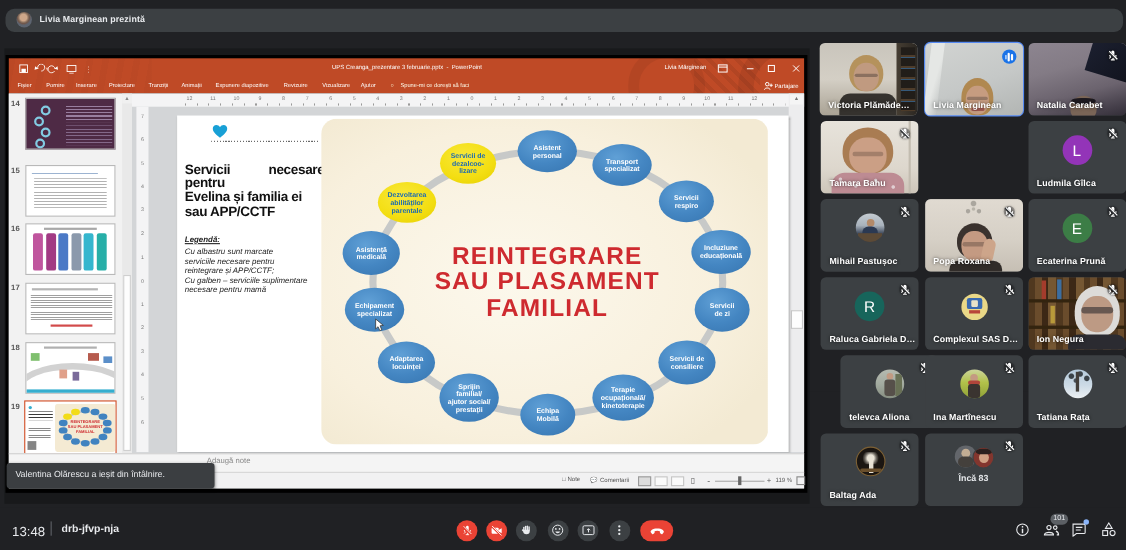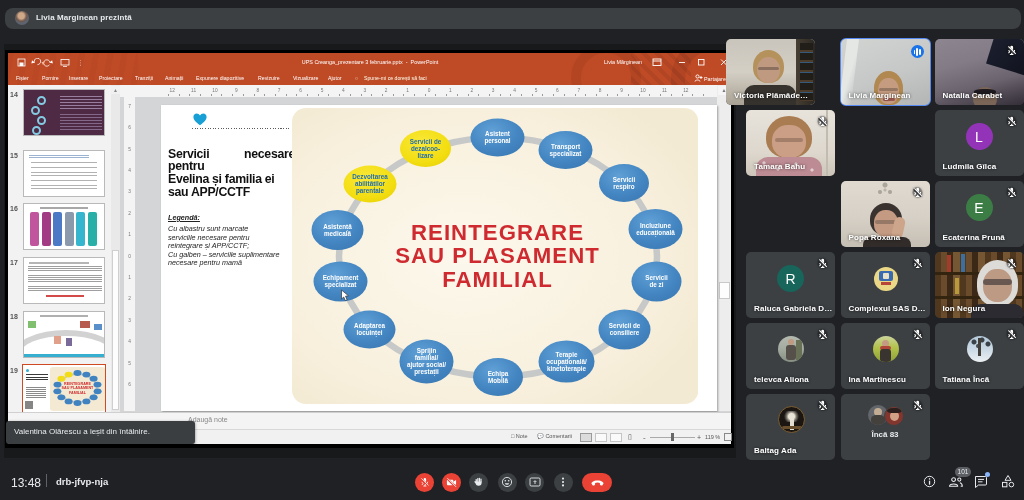--- a/index.html
+++ b/index.html
@@ -306,21 +306,21 @@
       <defs>
 <g id="mico">
           <circle cx="6.5" cy="5.8" r="6" fill="rgba(25,26,30,0.30)"></circle>
           <path d="M5.0 2.2 a1.7 1.7 0 0 1 3.4 0 v2.8 a1.7 1.7 0 0 1 -3.1 1.0 z" fill="#fff"></path>
 <path d="M3.4 5.5 a3.3 3.3 0 0 0 0.9 2.1 l-1.4 1.4 M10.1 5.5 a3.4 3.4 0 0 1 -3.4 3.4 m0 0 v1.4 m-2.1 0.4 h4.2" fill="none" stroke="#fff" stroke-width="1.25"></path>
 <path d="M2.4 1.7 l8.7 8.7" stroke="#2a2d30" stroke-width="2.6"></path>
 <path d="M2.85 1.25 l8.7 8.7" stroke="#fff" stroke-width="1.25"></path>
         </g>
 </defs>
     </svg>
-<div class="tile" style="left:726px;top:39px;">
+<div class="tile" style="left:745px;top:39px;">
       <div class="abs" style="inset:0;background:linear-gradient(180deg,#c9c5bc 0%,#d4cfc5 50%,#a9a294 100%);"></div>
 <div class="abs" style="right:0;top:0;width:19px;height:66px;background:linear-gradient(90deg,#463e33,#2b2722);"></div>
 <div class="abs" style="right:2px;top:4px;width:13px;height:58px;background:repeating-linear-gradient(180deg,#211d19 0 7px,#4e3c2a 7px 9px,#35597a 9px 10px);"></div>
 <div class="abs" style="left:27px;top:11px;width:31px;height:33px;border-radius:50% 50% 46% 46%;background:#b5925c;"></div>
 <div class="abs" style="left:31px;top:18px;width:23px;height:26px;border-radius:48%;background:#c09a80;"></div>
 <div class="abs" style="left:32px;top:28px;width:21px;height:3px;border-radius:2px;background:rgba(60,50,45,.4);"></div>
 <div class="abs" style="left:18px;top:46px;width:52px;height:20px;border-radius:10px 10px 0 0;background:#35322e;"></div>
       <div class="tname" style="">Victoria Plămăde…</div>
     </div>
 <div class="tile" style="left:840.5px;top:39px;outline:2px solid #568af2;outline-offset:-1px;">
@@ -361,20 +361,31 @@
     </div>
 <div class="tile" style="left:934.5px;top:110px;">
       <div class="avc" style="left:31px;top:13px;width:27px;height:27px;background:#9334b8;">
         <span class="ltr">L</span>
       </div>
       <svg class="micoff" viewBox="0 0 13 12">
         <use href="#mico"></use>
       </svg>
       <div class="tname" style="">Ludmila Gîlca</div>
     </div>
+<div class="tile" style="left:746px;top:181px;">
+      <div class="avc" style="left:32px;top:13px;width:26px;height:26px;background:linear-gradient(180deg,#c5ccd2 0%,#a8b2bc 42%,#394457 72%,#2a3345 100%);overflow:hidden;">
+<div class="abs" style="left:9.5px;top:5px;width:7px;height:7px;border-radius:50%;background:#b38a6a;"></div>
+<div class="abs" style="left:6px;top:12px;width:14px;height:12px;border-radius:40% 40% 0 0;background:#2b3952;"></div>
+<div class="abs" style="left:2px;top:18px;width:22px;height:8px;background:#5c4a36;"></div>
+      </div>
+      <svg class="micoff" viewBox="0 0 13 12">
+        <use href="#mico"></use>
+      </svg>
+      <div class="tname" style="">Mihail Pastușoc</div>
+    </div>
 <div class="tile" style="left:840.5px;top:181px;">
       <div class="abs" style="inset:0;background:linear-gradient(180deg,#e0dad1 0%,#d6d0c6 55%,#c6bfb4 100%);"></div>
 <div class="abs" style="left:37px;top:1px;width:14px;height:13px;background:radial-gradient(circle at 7px 3px,#aaa69e 0 2px,transparent 3px),radial-gradient(circle at 2px 10px,#aaa69e 0 1.5px,transparent 2.5px),radial-gradient(circle at 12px 10px,#aaa69e 0 1.5px,transparent 2.5px),radial-gradient(circle at 7px 8px,#b8b4aa 0 1px,transparent 2px);"></div>
 <div class="abs" style="left:29px;top:22px;width:32px;height:32px;border-radius:50% 50% 44% 44%;background:#3a322e;"></div>
 <div class="abs" style="left:33px;top:29px;width:24px;height:27px;border-radius:46%;background:#c49a82;"></div>
 <div class="abs" style="left:34px;top:39px;width:22px;height:3.5px;border-radius:2px;background:rgba(70,55,50,.35);"></div>
 <div class="abs" style="left:52px;top:36px;width:11px;height:22px;border-radius:6px;background:#cda58a;transform:rotate(12deg);"></div>
 <div class="abs" style="left:22px;bottom:0;width:48px;height:10px;background:#312c29;border-radius:8px 8px 0 0;"></div>
       <svg class="micoff" viewBox="0 0 13 12">
         <use href="#mico"></use>
@@ -419,21 +430,21 @@
 <div class="abs" style="left:20px;top:26px;width:4px;height:16px;background:#b89a3a;"></div>
 <div class="abs" style="left:42px;top:8px;width:41px;height:46px;border-radius:50% 50% 42% 42%;background:#dddbd8;"></div>
 <div class="abs" style="left:48px;top:17px;width:29px;height:33px;border-radius:46%;background:#bd9a84;"></div>
 <div class="abs" style="left:48px;top:27px;width:29px;height:6px;border-radius:3px;background:rgba(35,35,40,.55);"></div>
 <div class="abs" style="left:36px;top:52px;width:53px;height:14px;background:#2b2b31;border-radius:10px 10px 0 0;"></div>
       <svg class="micoff" viewBox="0 0 13 12">
         <use href="#mico"></use>
       </svg>
       <div class="tname" style="">Ion Negura</div>
     </div>
-<div class="tile" style="left:746px;top:323px;">
+<div class="tile" style="left:764px;top:323px;">
       <div class="avc" style="left:32px;top:13px;width:26px;height:26px;background:linear-gradient(180deg,#b5bab0 0%,#a3aba0 50%,#878f82 100%);overflow:hidden;">
 <div class="abs" style="left:10px;top:3px;width:6px;height:6px;border-radius:50%;background:#c19a82;"></div>
 <div class="abs" style="left:8px;top:9px;width:10px;height:15px;background:#56504a;border-radius:3px;"></div>
 <div class="abs" style="left:18px;top:4px;width:6px;height:20px;background:#687055;"></div>
       </div>
       <svg class="micoff" viewBox="0 0 13 12">
         <use href="#mico"></use>
       </svg>
       <div class="tname" style="">televca Aliona</div>
     </div>
@@ -449,21 +460,21 @@
       <div class="tname" style="">Ina Martînescu</div>
     </div>
 <div class="tile" style="left:934.5px;top:323px;">
       <div class="avc" style="left:32px;top:13px;width:26px;height:26px;background:linear-gradient(180deg,#b4c9da 0%,#cddbe6 55%,#ecf0f3 100%);overflow:hidden;">
 <div class="abs" style="left:1px;top:1px;width:24px;height:15px;background:radial-gradient(circle at 6px 5px,#3a4248 0 2px,transparent 3px),radial-gradient(circle at 14px 3px,#3a4248 0 2px,transparent 3px),radial-gradient(circle at 20px 7px,#3a4248 0 2px,transparent 3px),radial-gradient(circle at 10px 9px,#4a525a 0 1.5px,transparent 2.5px);"></div>
 <div class="abs" style="left:11.5px;top:2px;width:2.5px;height:18px;background:#433f3b;"></div>
       </div>
       <svg class="micoff" viewBox="0 0 13 12">
         <use href="#mico"></use>
       </svg>
-      <div class="tname" style="">Tatiana Încă</div>
+      <div class="tname" style="">Tatiana Rața</div>
     </div>
 <div class="tile" style="left:746px;top:394px;">
       <div class="avc" style="left:32px;top:12px;width:27px;height:27px;background:#1b1612;border:1.5px solid #7d6034;overflow:hidden;">
 <div class="abs" style="left:11px;top:12px;width:3.5px;height:11px;background:#e5dfd2;"></div>
 <div class="abs" style="left:5px;top:4px;width:15px;height:11px;background:radial-gradient(circle,#e9e3d6 0 3px,rgba(233,227,214,.45) 5px,transparent 7.5px);"></div>
 <div class="abs" style="left:3px;top:19px;width:20px;height:3px;background:#6a4f2c;border-radius:2px;"></div>
       </div>
       <svg class="micoff" viewBox="0 0 13 12">
         <use href="#mico"></use>
       </svg>

